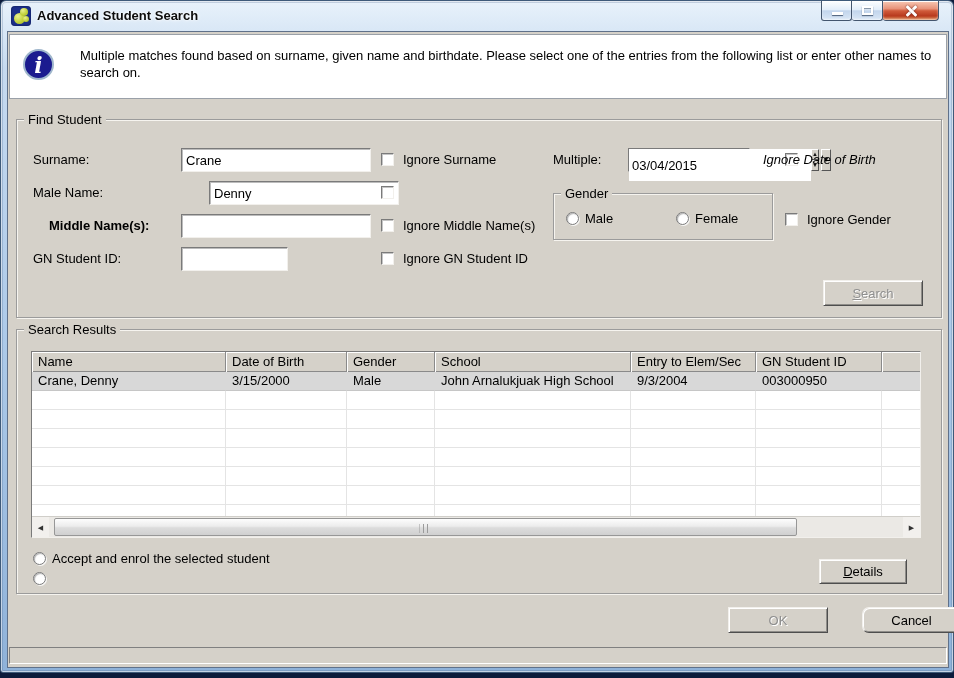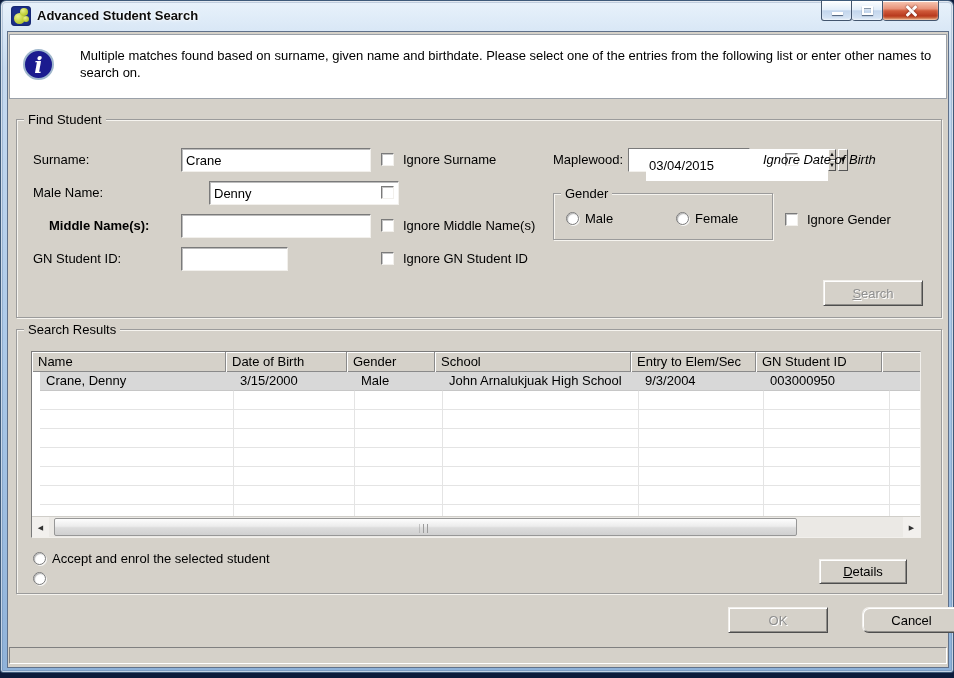--- a/index.html
+++ b/index.html
@@ -59,40 +59,40 @@
   .tinput { position:absolute; height:24px; background:#fff; border:1px solid;
     border-color:#7a7a7a #f2f0ec #f2f0ec #7a7a7a; box-shadow:inset 1px 1px 0 rgba(64,64,64,.35);
     font:13px "Liberation Sans", sans-serif; padding:0 4px; outline:none; }
   .cb { position:absolute; width:13px; height:13px; background:#fff; border:1px solid;
     border-color:#7a7a7a #f2f0ec #f2f0ec #7a7a7a; box-shadow:inset 1px 1px 0 rgba(64,64,64,.3); }
   .radio { position:absolute; width:13px; height:13px; background:#fff; border-radius:50%;
     border:1px solid #7a7a7a; box-shadow:inset 1px 1px 1px rgba(64,64,64,.4), 1px 1px 0 rgba(255,255,255,.8); }
 
   .date-combo { position:absolute; left:611px; top:28px; width:122px; height:24px;
     border:1px solid; border-color:#7a7a7a #f2f0ec #f2f0ec #7a7a7a; display:flex; background:#fff; }
-  .date-text { flex:1; border:none; outline:none; font:13px "Liberation Sans",sans-serif; padding:16px 3px; background:#fff;margin-left:17px; }
+  .date-text { flex:1; border:none; outline:none; font:13px "Liberation Sans",sans-serif; padding:16px 3px; background:#fff; }
   .spin { width:19px; display:flex; flex-direction:column; }
   .spin div { flex:1; background:#d5d1c9; border:1px solid; border-color:#fff #555 #555 #fff;
     font-size:6px; line-height:9px; text-align:center; color:#111; }
   .drop-btn { width:22px; margin-left:2px; background:#d5d1c9; border:1px solid;
     border-color:#fff #555 #555 #fff; text-align:center; font-size:8px; line-height:20px; color:#111; }
 
   .btn { position:absolute; background:#d5d1c9; text-align:center;
     border:1px solid; border-color:#f2f0ec #4e4e4e #4e4e4e #f2f0ec;
     box-shadow:inset 1px 1px 0 #fff, inset -1px -1px 0 #8f8d89;
     font:13px "Liberation Sans", sans-serif; color:#000; }
   .btn.disabled { color:#8f8f8f; text-shadow:1px 1px 0 #fff; }
 
   
   .grid { position:absolute; left:14px; top:21px; width:890px; height:187px; background:#fff;
     border:1px solid; border-color:#7a7a7a #f2f0ec #f2f0ec #7a7a7a; overflow:hidden; }
   .thead { display:flex; height:20px; background:#d5d1c9; border-bottom:1px solid #8a8a8a; }
   .thead span { display:block; height:20px; line-height:19px; padding-left:6px; overflow:hidden; white-space:nowrap;
     border-right:1px solid #8a8a8a; box-shadow:inset 1px 1px 0 #fff; }
-  .tbody { position:absolute; left:0; top:20px; right:0; bottom:21px; overflow:hidden;padding-left:8px; }
+  .tbody { position:absolute; left:0; top:20px; right:0; bottom:21px; overflow:hidden; }
   .trow { display:flex; height:19px; }
   .trow span { display:block; height:19px; line-height:18px; padding-left:6px; overflow:hidden; white-space:nowrap;
     border-right:1px solid #e4e4e4; border-bottom:1px solid #e4e4e4; }
   .trow.sel { background:#d8d8d8; }
   .trow.sel span { border-right-color:transparent; border-bottom-color:#c6c6c6; }
   .c0{width:194px}.c1{width:121px}.c2{width:88px}.c3{width:196px}.c4{width:125px}.c5{width:126px}.c6{flex:1;border-right:none!important}
 
   .hscroll { position:absolute; left:0; right:0; bottom:0; height:21px; background:#ebe9e5;
     border-top:1px solid #d0cec9; display:flex; }
   .sb-btn { width:17px; height:100%; background:#f2f0ed; text-align:center;
@@ -158,21 +158,21 @@
       <div class="flabel" style="left:32px; top:94px;font-weight:bold;">Middle Name(s):</div>
       <input class="tinput" style="left: 164px; top: 94px; width: 190px;" value="">
       <div class="cb" style="left:364px; top:99px;"></div>
       <div class="flabel" style="left:386px; top:94px;">Ignore Middle Name(s)</div>
 
       <div class="flabel" style="left:16px; top:127px;">GN Student ID:</div>
       <input class="tinput" style="left: 164px; top: 127px; width: 107px;" value="">
       <div class="cb" style="left:364px; top:132px;"></div>
       <div class="flabel" style="left:386px; top:127px;">Ignore GN Student ID</div>
 
-      <div class="flabel" style="left:536px; top:28px;">Maplewood:</div>
+      <div class="flabel" style="left:536px; top:28px;">Multiple:</div>
       <div class="date-combo">
         <input class="date-text" value="03/04/2015" style="">
         <div class="spin">
           <div><span>▲</span></div>
           <div><span>▼</span></div>
         </div>
         <div class="drop-btn"><span>▼</span></div>
       </div>
       <div class="cb" style="left:768px; top:33px;"></div>
       <div class="flabel" style="left:746px; top:28px;font-style:italic;">Ignore Date of Birth</div>

